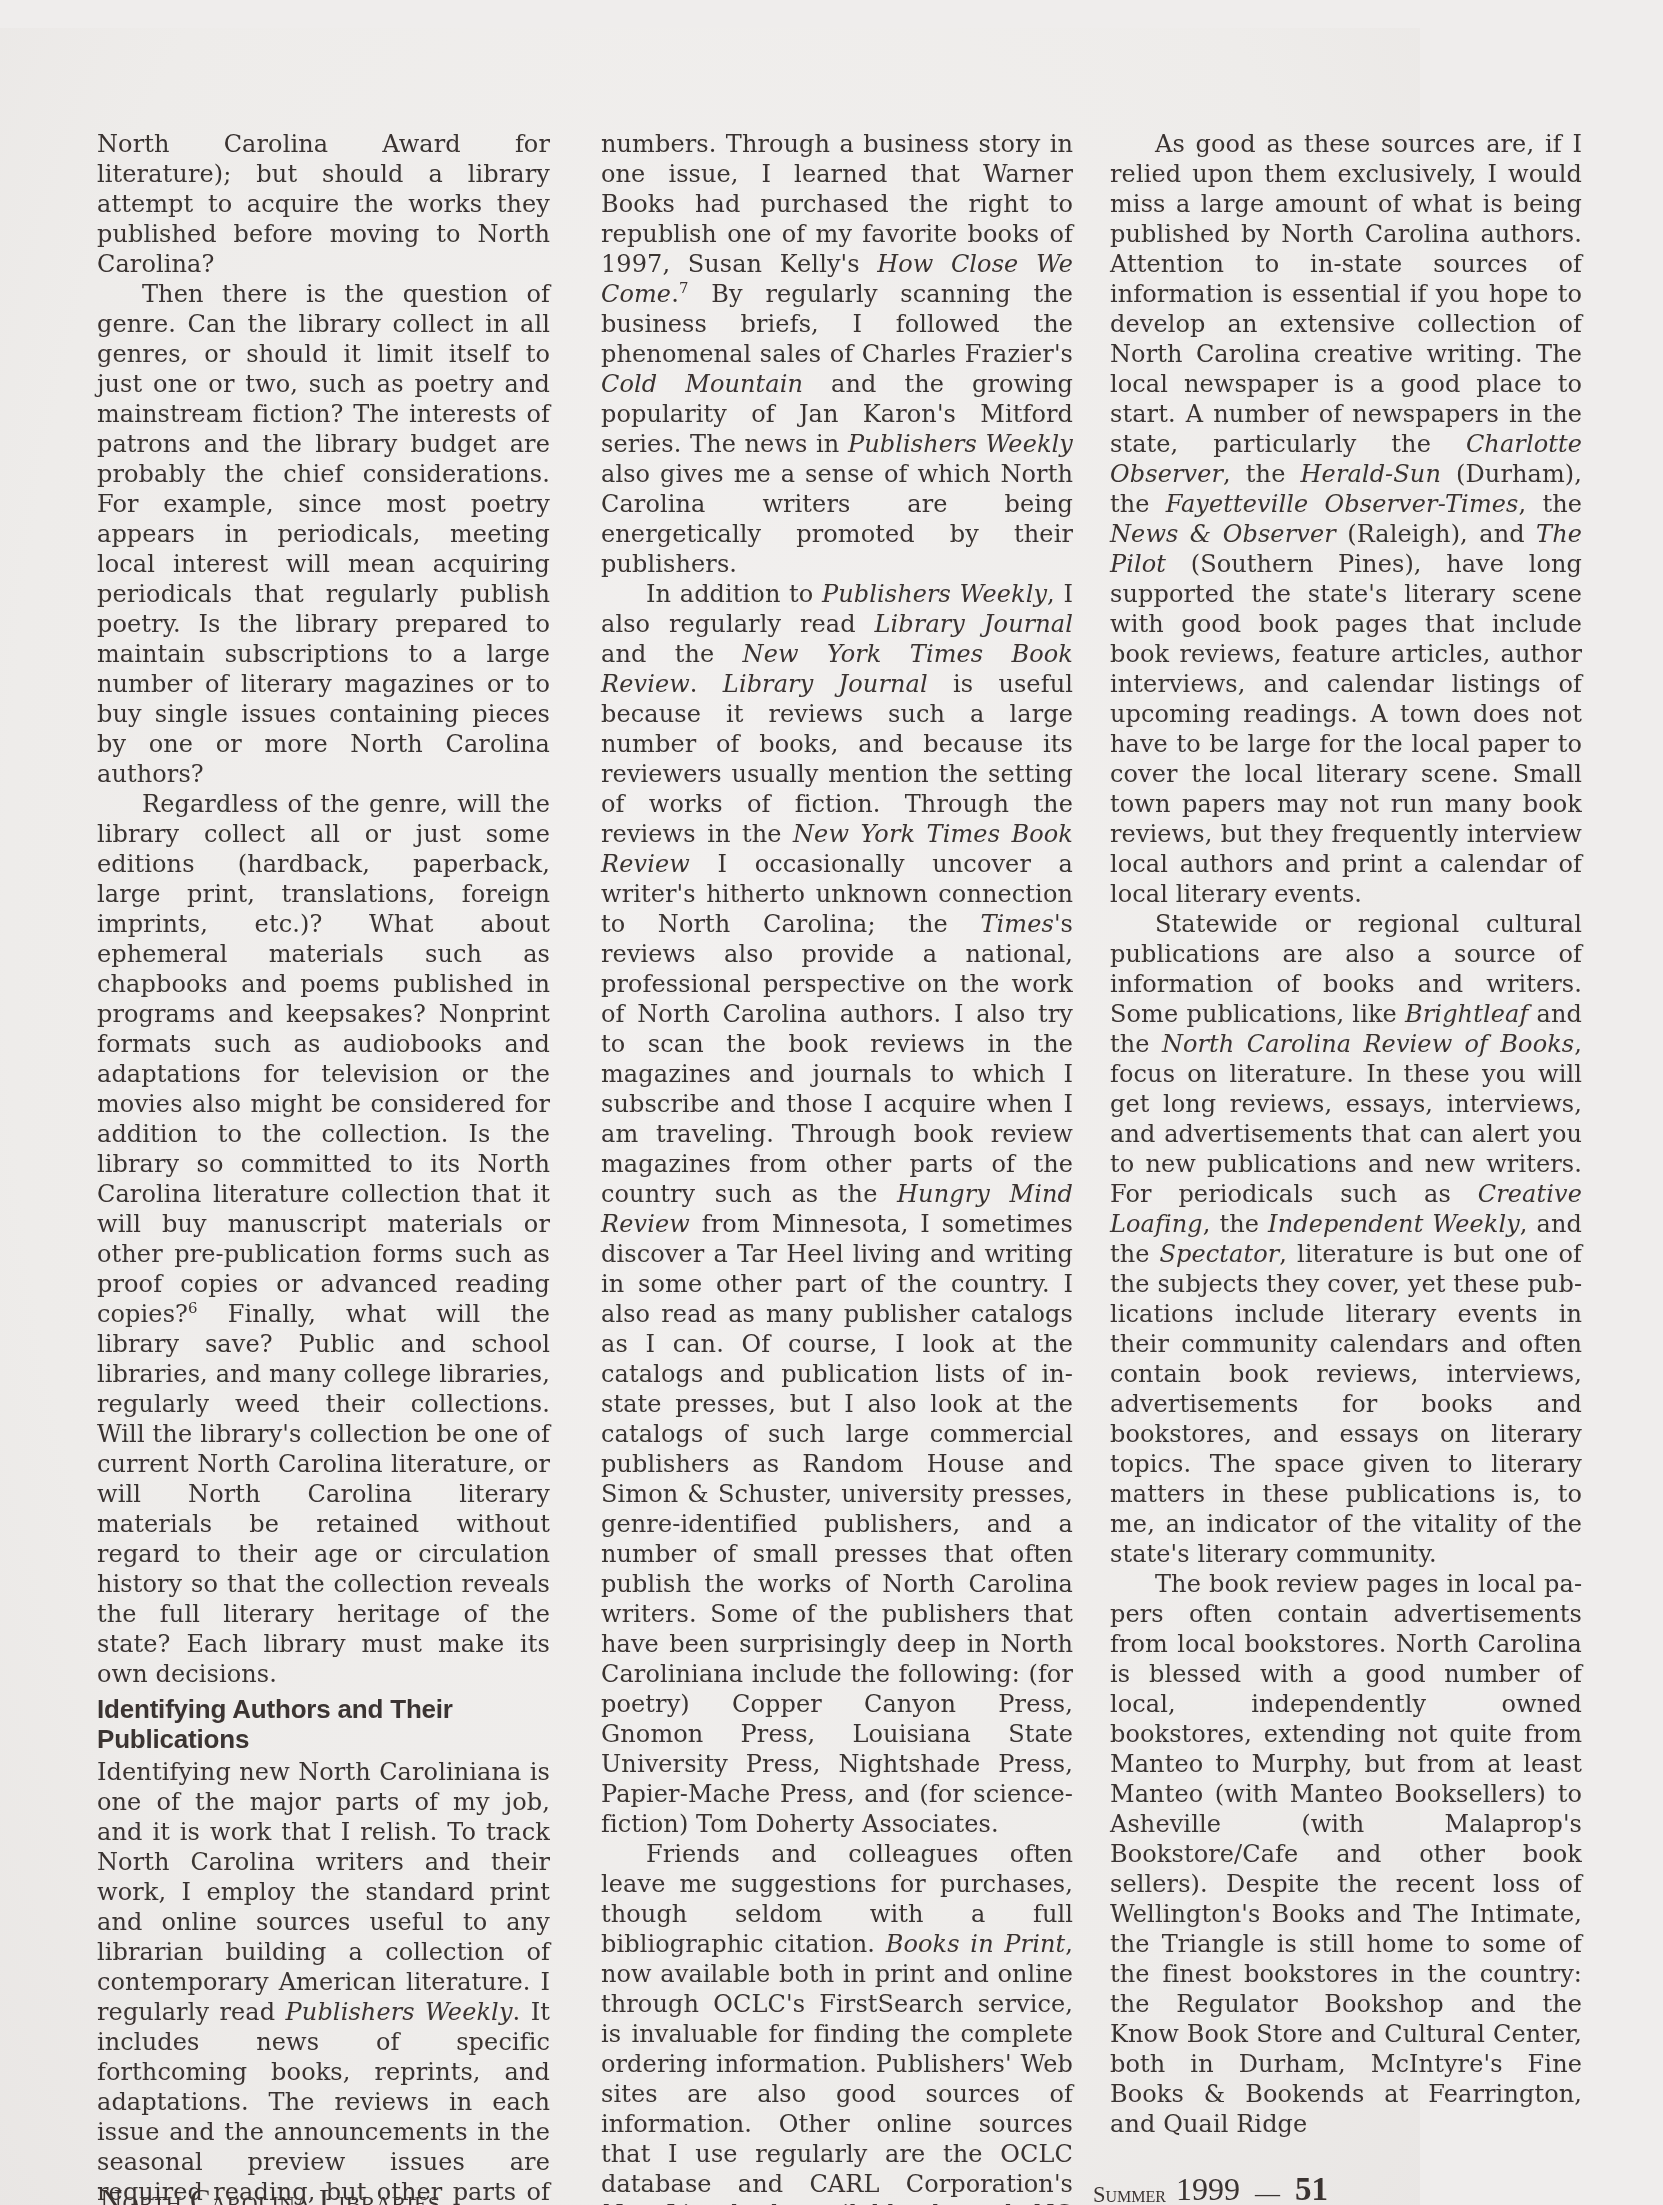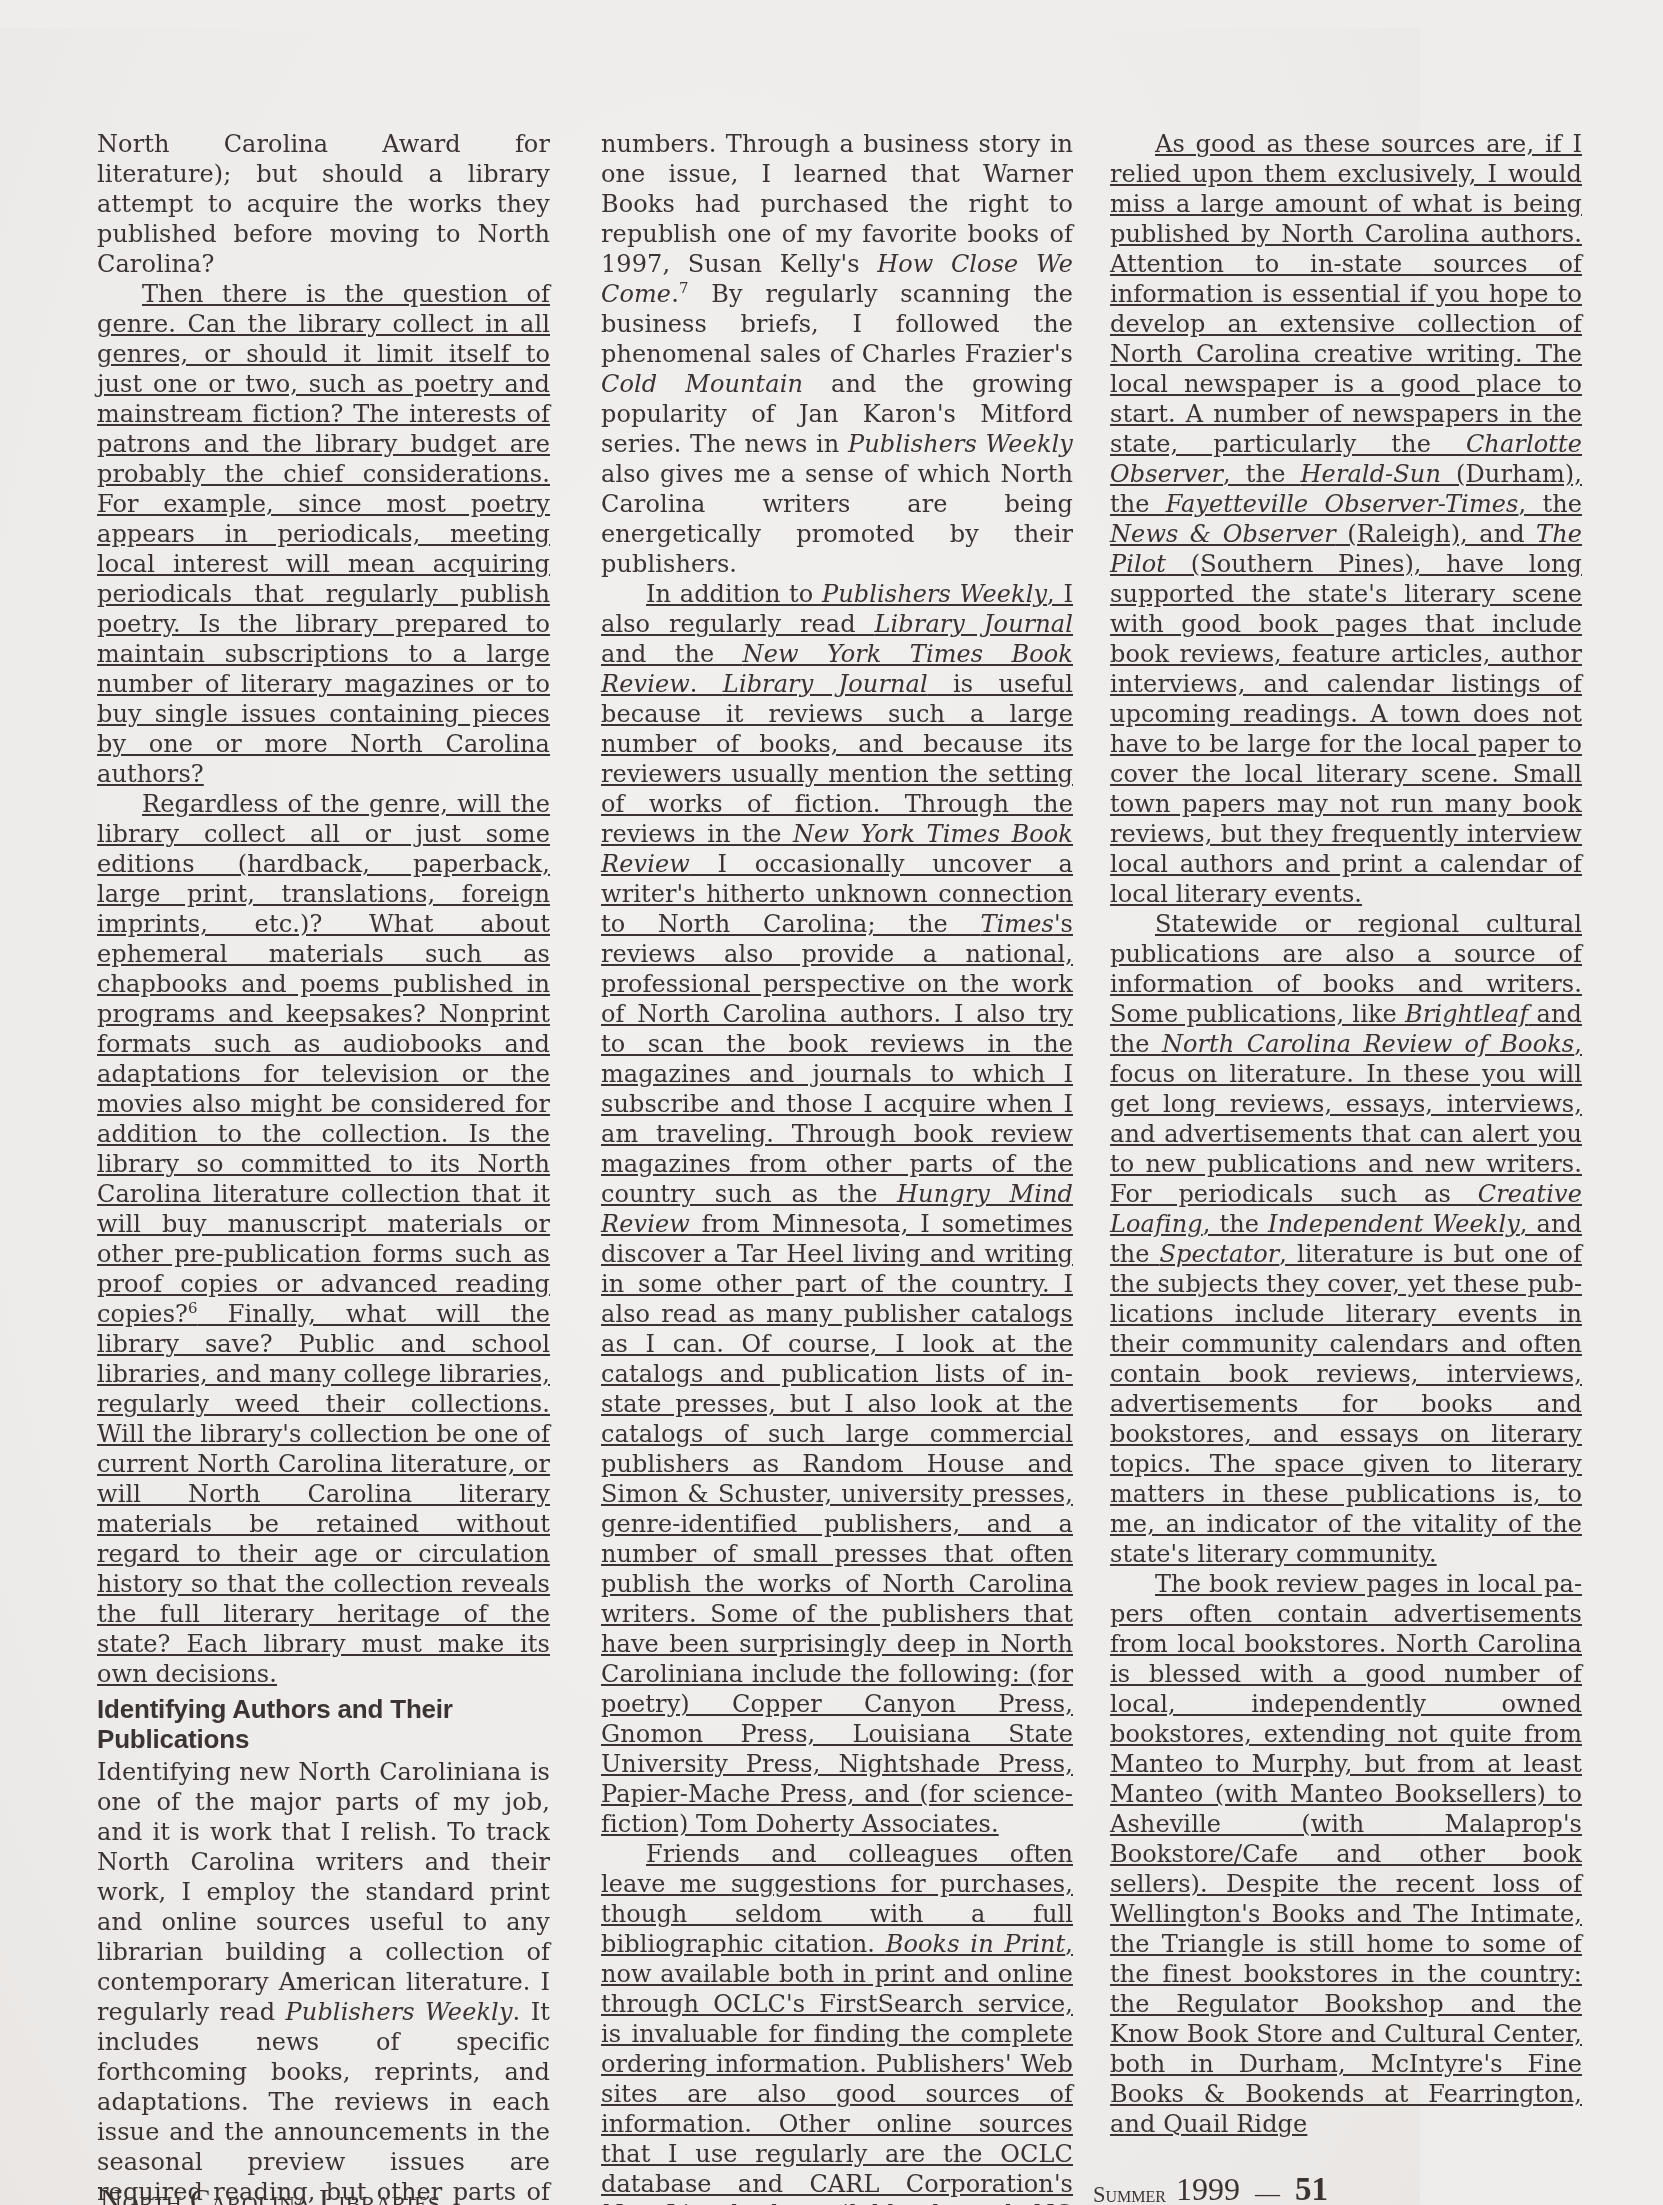--- a/index.html
+++ b/index.html
@@ -21,21 +21,21 @@
     font-size: 24px;
     line-height: 30px;
     text-align: justify;
     letter-spacing: 0.1px;
     word-spacing: 0px;
   }
   .col1 { left: 97px; width: 453px; }
   .col2 { left: 601px; width: 472px; }
   .col3 { left: 1110px; width: 472px; }
   .column p { margin: 0; hyphens: manual; }
-  .column p.indent { text-indent: 45px; text-decoration: underline; }
+  .column p.indent { text-indent: 45px; }
   .column i { font-style: italic; }
   .section-heading {
     font-family: Liberation Sans, sans-serif;
     font-weight: bold;
     font-size: 26px;
     line-height: 30px;
     color: #3b3432;
     margin: 5px 0 3.3px 0;
     text-align: left;
     letter-spacing: -0.2px;

